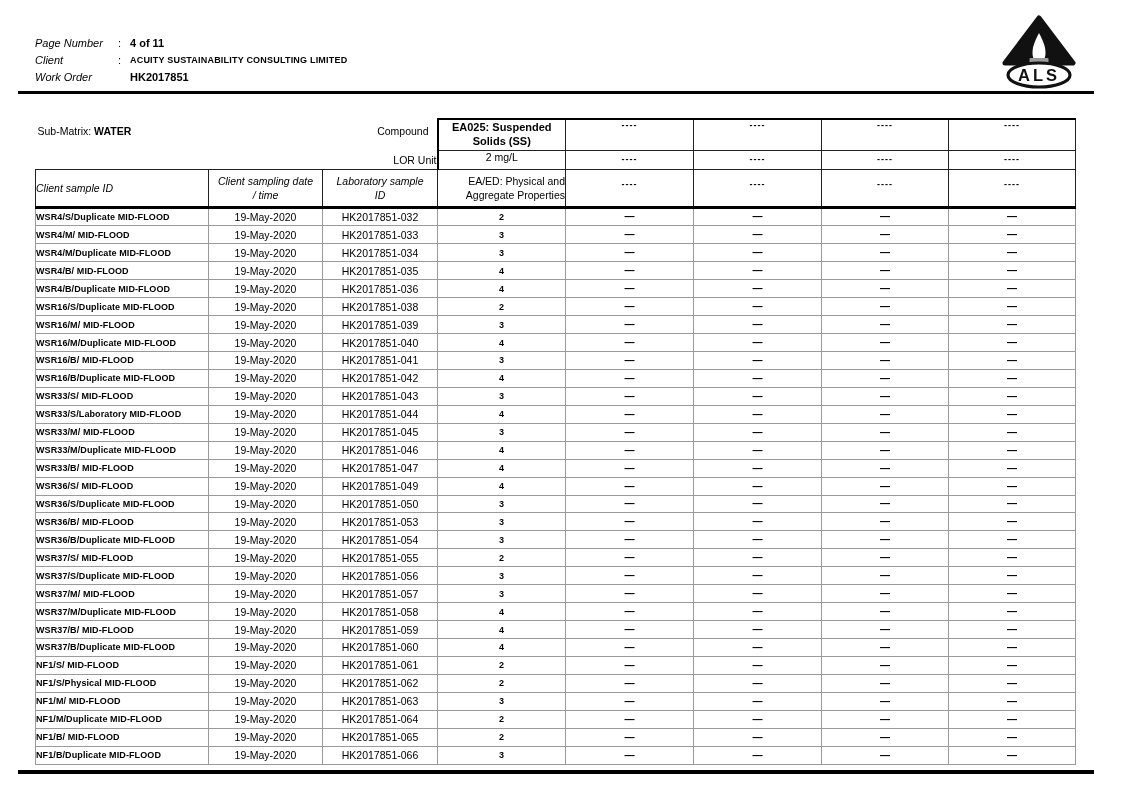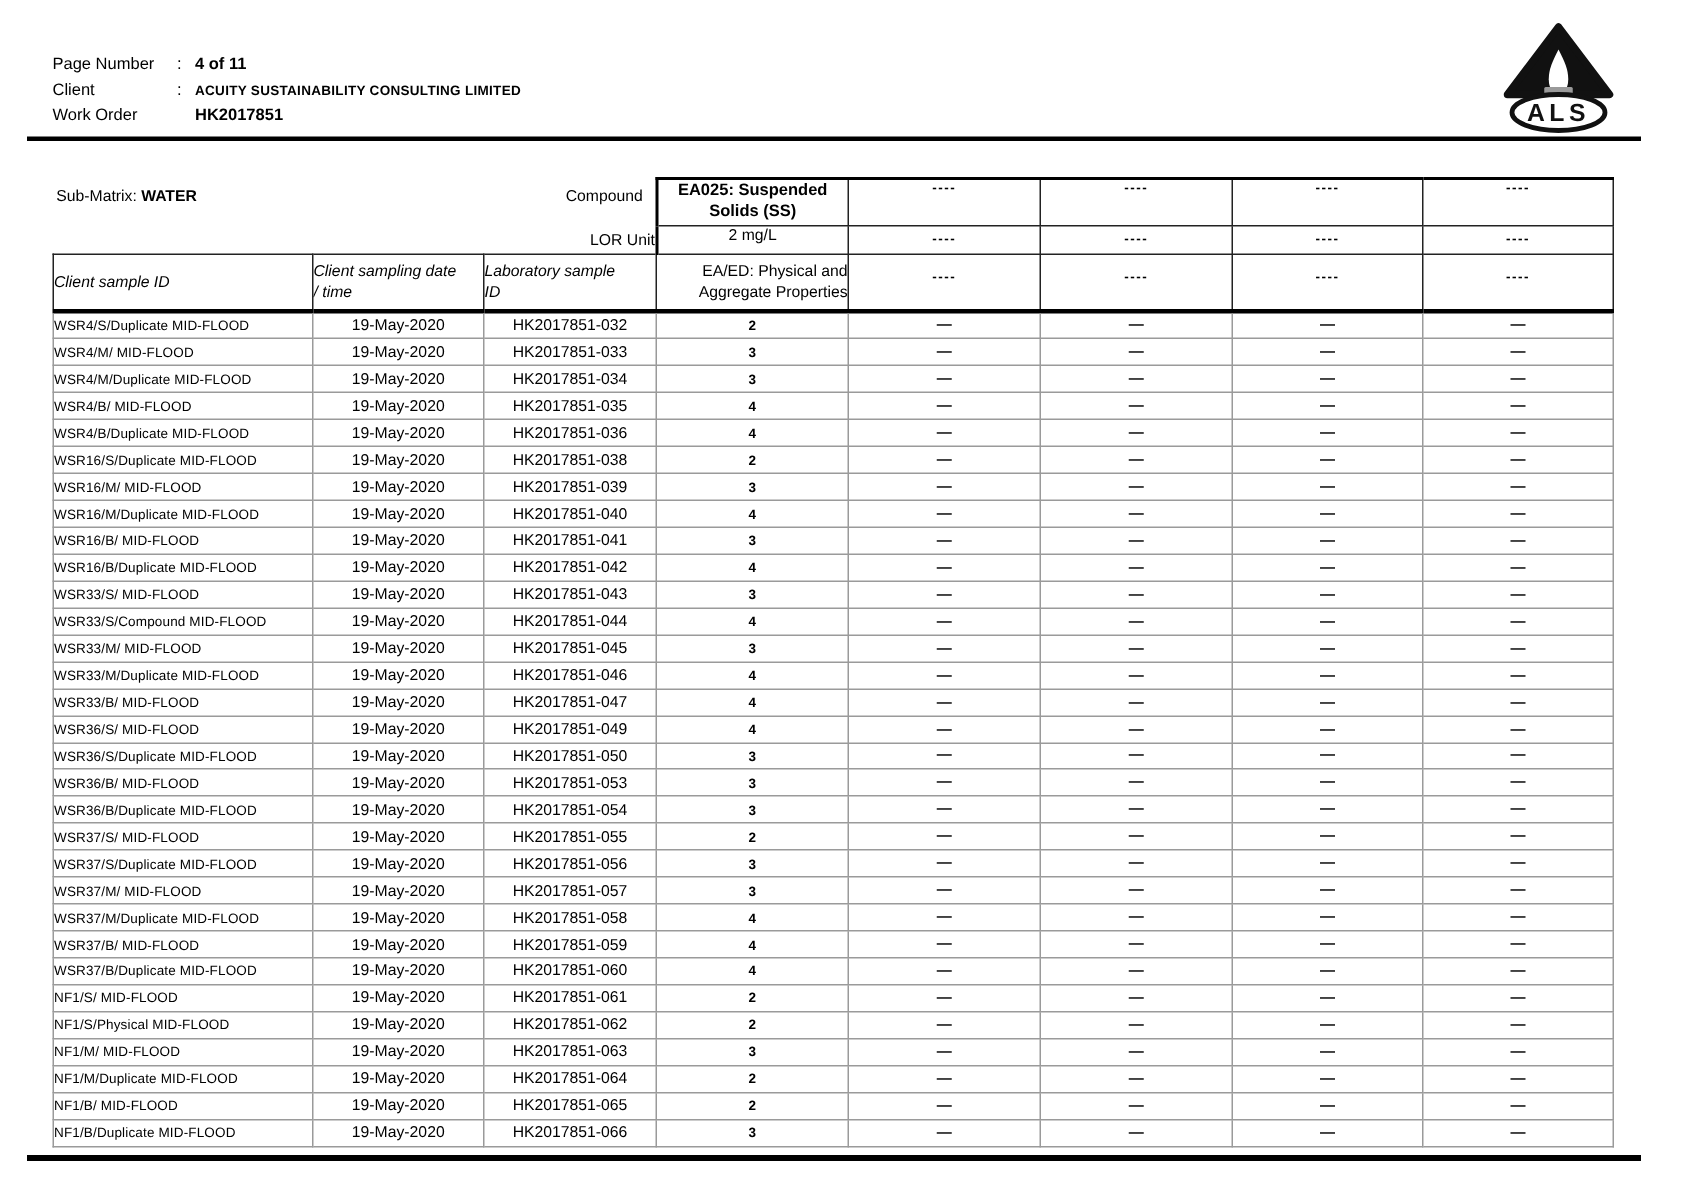--- a/index.html
+++ b/index.html
@@ -3,21 +3,21 @@
 <meta charset="utf-8">
 <style>
   html,body{margin:0;padding:0;}
   body{
     width:1122px;height:794px;position:relative;background:#ffffff;
     font-family:"Liberation Sans", sans-serif;color:#000;overflow:hidden;
   }
   
   .meta{position:absolute;left:35px;top:34px;}
   .meta-row{display:flex;height:17px;align-items:center;}
-  .meta-label{width:83px;font-size:11px;flex:0 0 83px;}
+  .meta-label{width:83px;font-style:italic;font-size:11px;flex:0 0 83px;}
   .meta-sep{width:12px;font-size:11px;flex:0 0 12px;}
   .meta-value{font-weight:bold;font-size:11px;white-space:nowrap;}
   .meta-value.small{font-size:9px;letter-spacing:0.2px;}
   .logo{position:absolute;left:997px;top:12px;width:84px;height:80px;}
   .rule-top{position:absolute;left:18px;top:91px;width:1076px;height:3px;background:#000;}
   .rule-bottom{position:absolute;left:18px;top:770px;width:1076px;height:4px;background:#000;}
 
   
   table.report{position:absolute;left:35px;top:118px;width:1040px;border-collapse:collapse;table-layout:fixed;}
   table.report td{padding:0;overflow:hidden;white-space:nowrap;}
@@ -41,26 +41,26 @@
   .compound-cell{font-weight:bold;font-size:11px;line-height:14px;padding-top:3px;}
   .lor-cell{font-size:10.5px;padding-top:2px;}
   .dash-h{font-weight:bold;font-size:9px;letter-spacing:1px;padding-top:7px;}
   tr.lor-row .dash-h{padding-top:3px;}
   tr.method-row .dash-h{padding-top:9px;}
 
   
   tr.method-row td{border:1px solid #222;border-bottom:3px solid #000;vertical-align:middle;}
   td.mh{font-style:italic;font-size:10.5px;}
   td.mh-id{text-align:left;padding-left:6px;}
-  td.mh-center{line-height:14px;}
+  td.mh-center{text-align:center;line-height:14px;}
   td.method-cell{font-size:10.5px;line-height:14px;text-align:right;font-style:normal;}
 
   
   tbody.data td{border:1px solid #9a9a9a;height:16.94px;vertical-align:middle;}
-  td.c-id{font-weight:normal;font-size:9px;text-align:left;padding-left:8px;letter-spacing:0.1px;}
+  td.c-id{font-weight:bold;font-size:9px;text-align:left;padding-left:8px;letter-spacing:0.1px;}
   td.c-date{font-size:10.5px;text-align:center;}
   td.c-lab{font-size:10.5px;text-align:center;}
   td.c-val{font-weight:bold;font-size:9px;text-align:center;}
   td.c-val-first{border-left:4px double #555;}
   td.c-dash{font-weight:bold;font-size:10px;text-align:center;}
 </style>
 </head>
 <body>
 
 <div>
@@ -258,21 +258,21 @@
           <td class="c-id">WSR33/S/ MID-FLOOD</td>
           <td class="c-date">19-May-2020</td>
           <td class="c-lab">HK2017851-043</td>
           <td class="c-val c-val-first">3</td>
           <td class="c-dash">—</td>
           <td class="c-dash">—</td>
           <td class="c-dash">—</td>
           <td class="c-dash">—</td>
         </tr>
         <tr>
-          <td class="c-id">WSR33/S/Compound MID-FLOOD</td>
+          <td class="c-id">WSR33/S/Laboratory MID-FLOOD</td>
           <td class="c-date">19-May-2020</td>
           <td class="c-lab">HK2017851-044</td>
           <td class="c-val c-val-first">4</td>
           <td class="c-dash">—</td>
           <td class="c-dash">—</td>
           <td class="c-dash">—</td>
           <td class="c-dash">—</td>
         </tr>
         <tr>
           <td class="c-id">WSR33/M/ MID-FLOOD</td>

